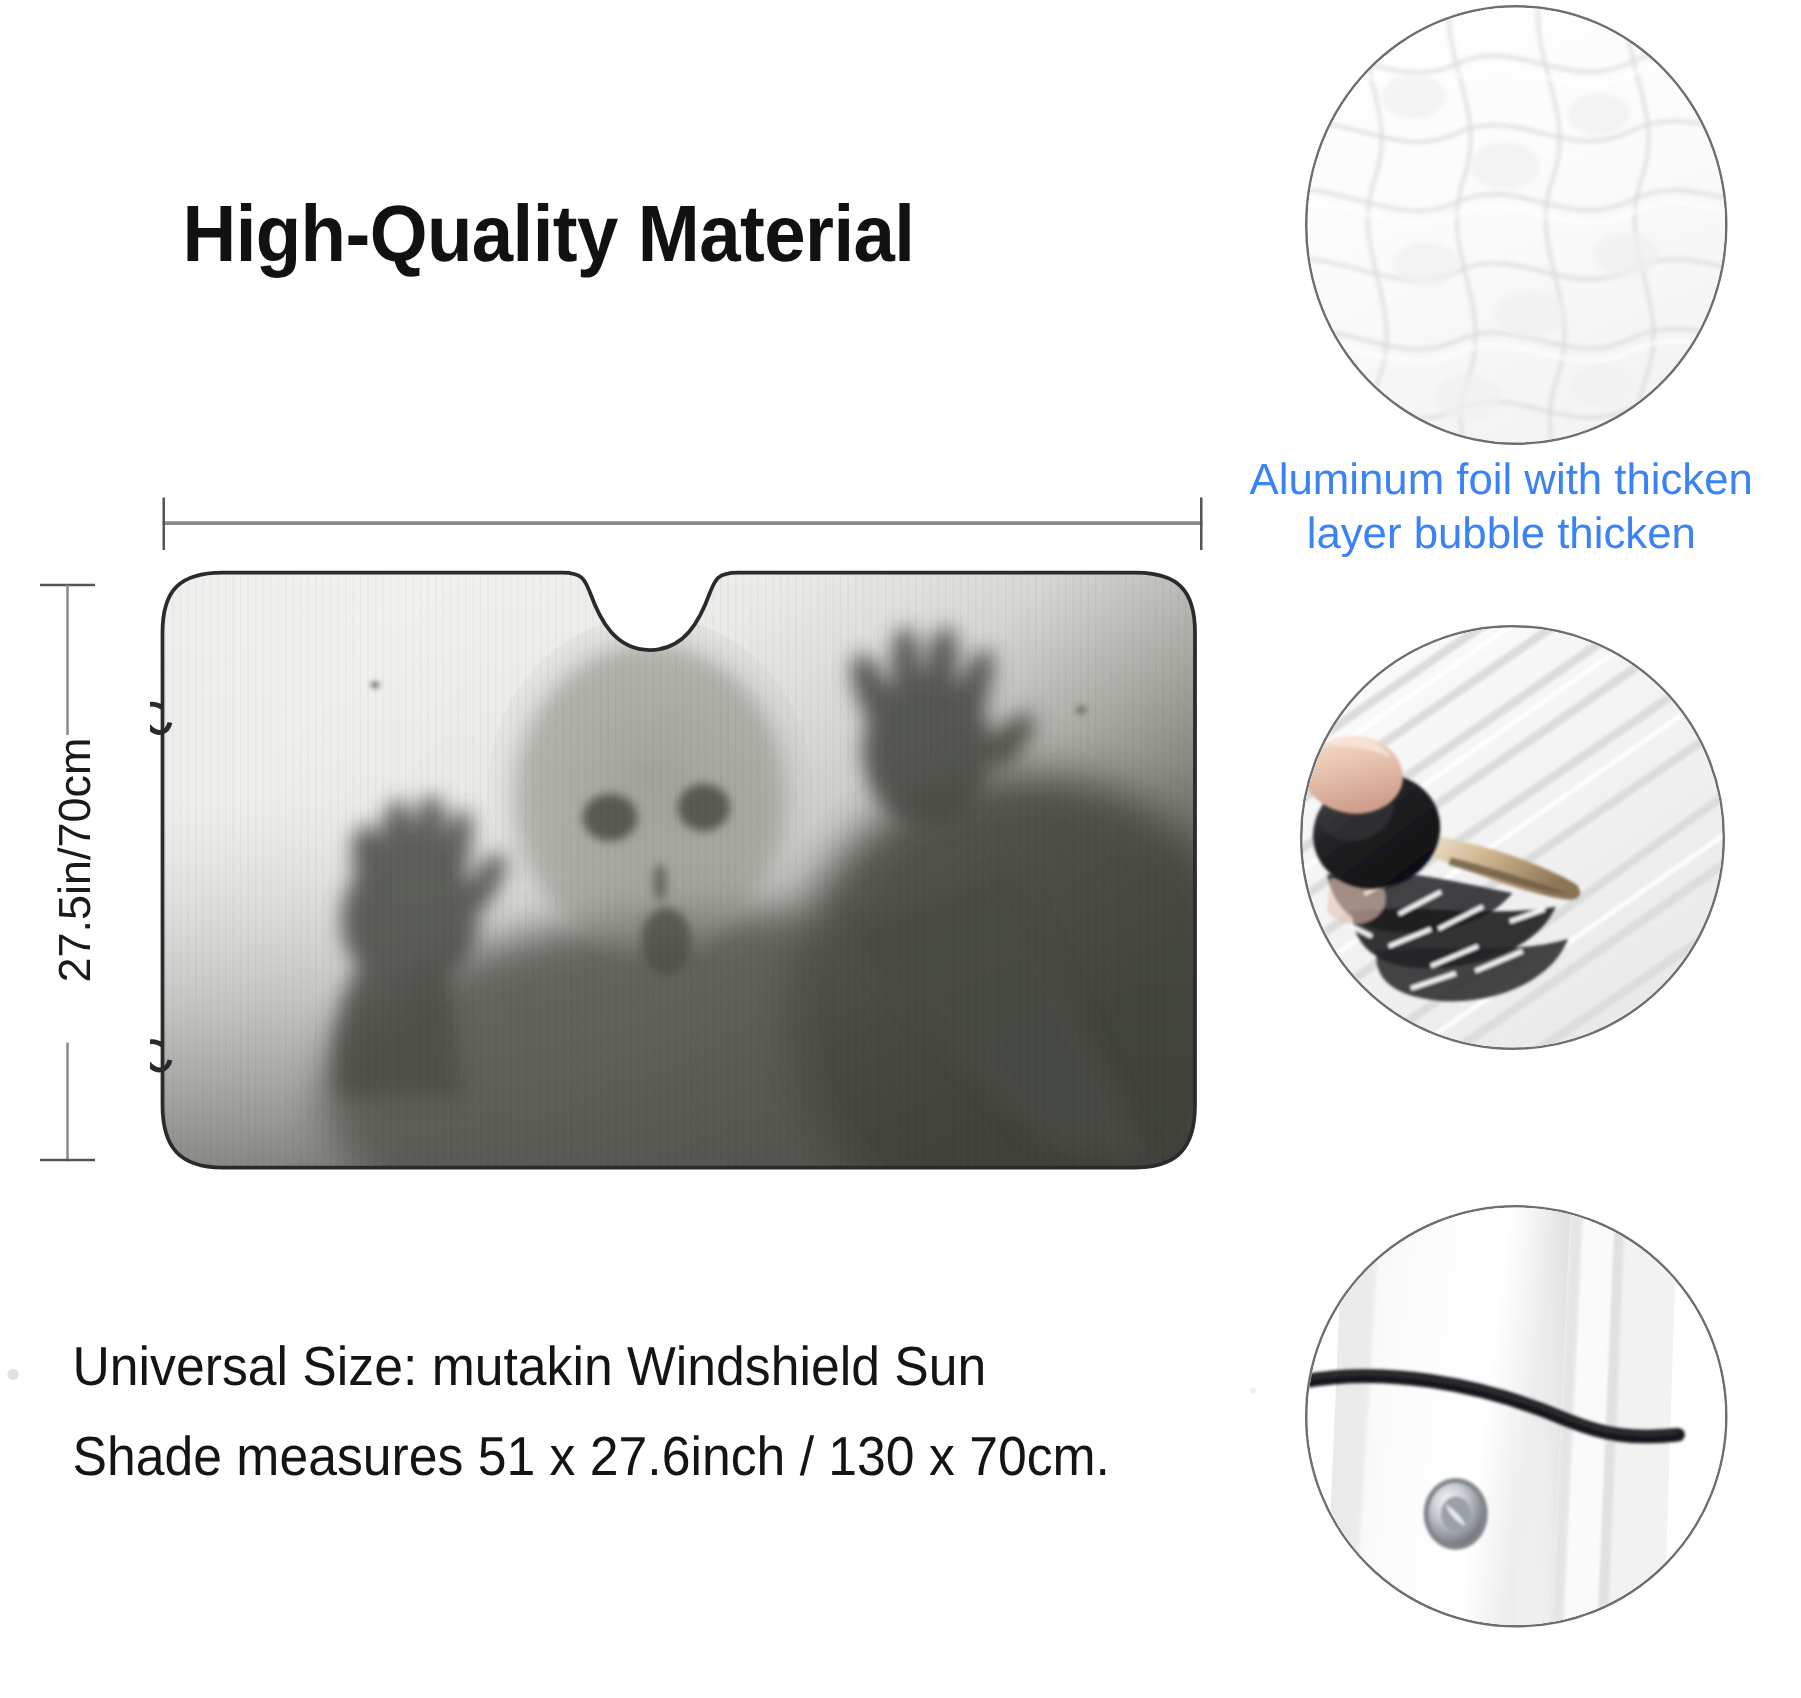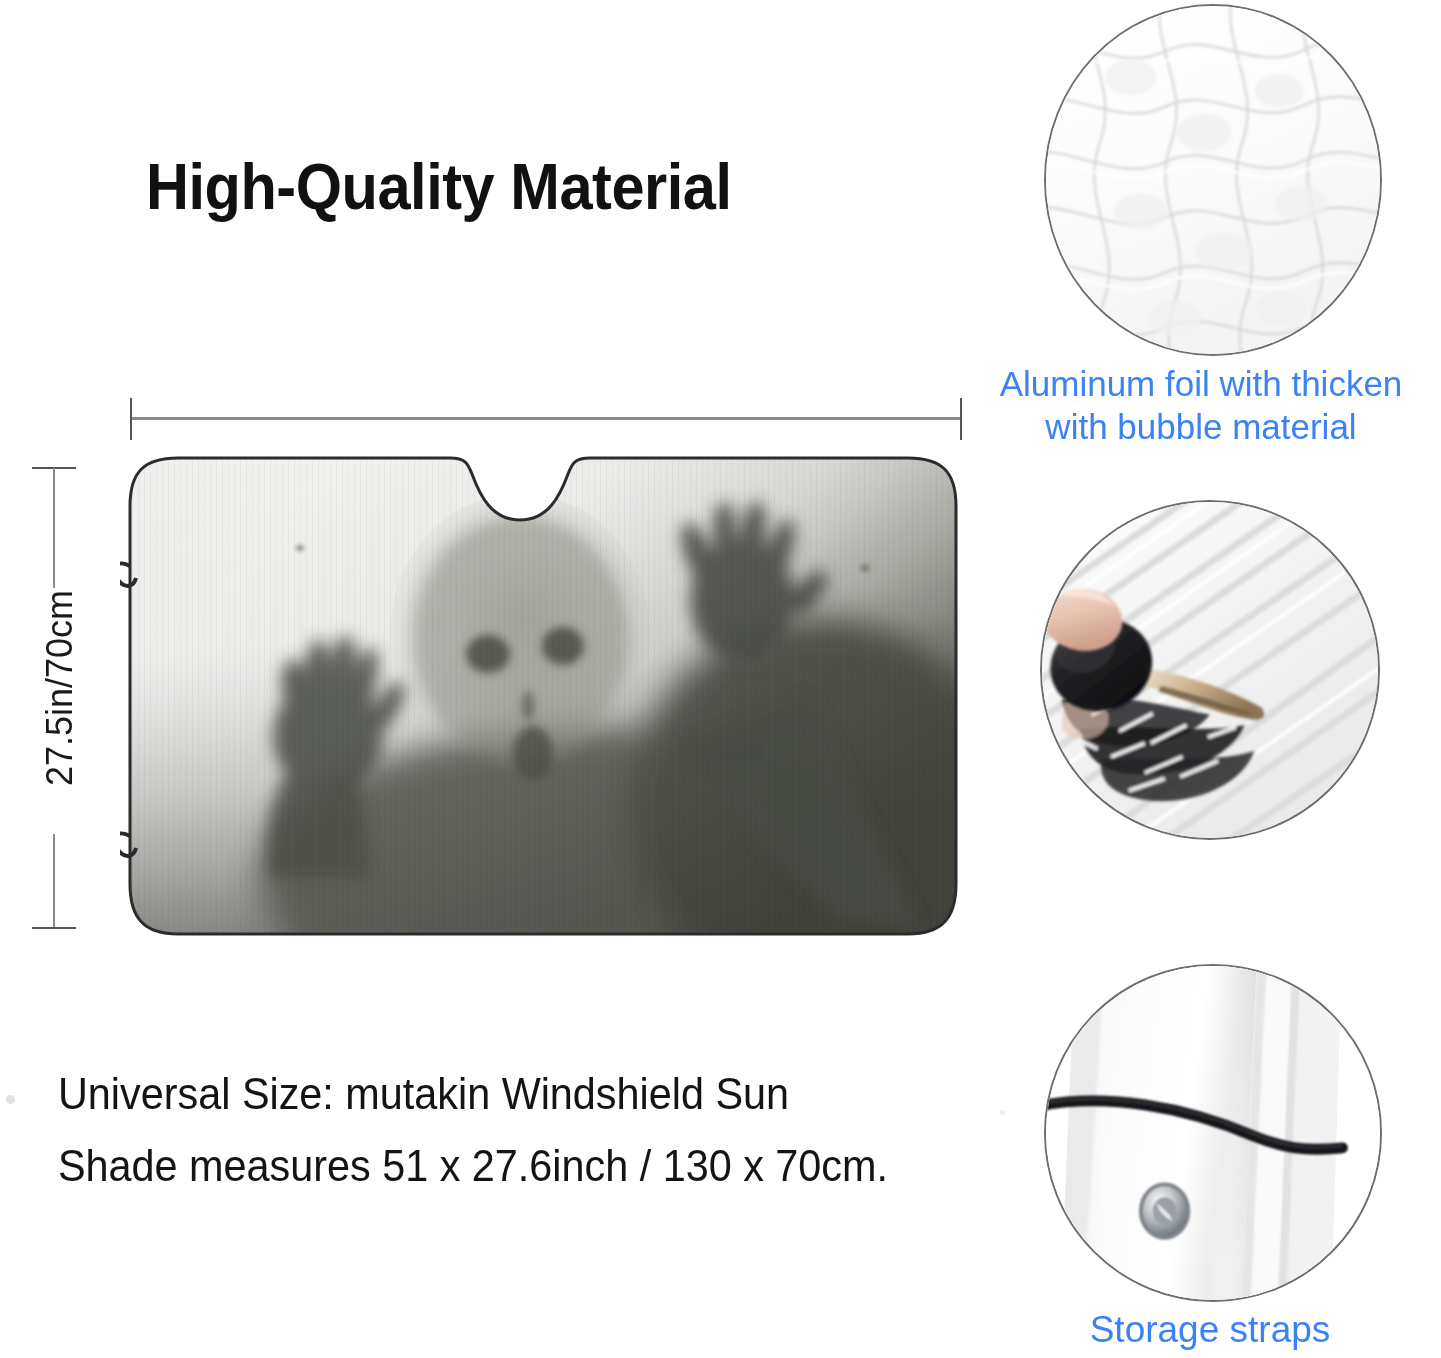--- a/index.html
+++ b/index.html
@@ -521,23 +521,22 @@
         <ellipse cx="120" cy="248" rx="26" ry="29" fill="#7e848a"></ellipse>
         <ellipse cx="120" cy="248" rx="22" ry="25" fill="url(#snap)"></ellipse>
         <ellipse cx="120" cy="248" rx="12" ry="14" fill="#9aa0a6"></ellipse>
         <path d="M 112 240 C 120 246 126 252 128 258 C 120 254 114 248 112 240 Z" fill="#f2f4f6" opacity="0.9"></path>
       </g>
     </svg>
   </div>
 
   <div class="caption" id="cap-foil">
     <span class="l1">Aluminum foil with thicken</span>
-    <span class="l2">with bubble material</span>
-  </div>
-  <div class="caption" id="cap-straps">Storage straps</div>
+    <span class="l2">layer bubble thicken</span>
+  </div>
 
   <div id="desc">
     <span class="line">Universal Size: mutakin Windshield Sun</span>
     <span class="line">Shade measures 51 x 27.6inch / 130 x 70cm.</span>
   </div>
 
   <div class="artifact" style="left:6px; top:1095px; width:9px; height:9px;"></div>
   <div class="artifact" style="left:1000px; top:1110px; width:5px; height:5px; opacity:0.3;"></div>
 
 </div>

